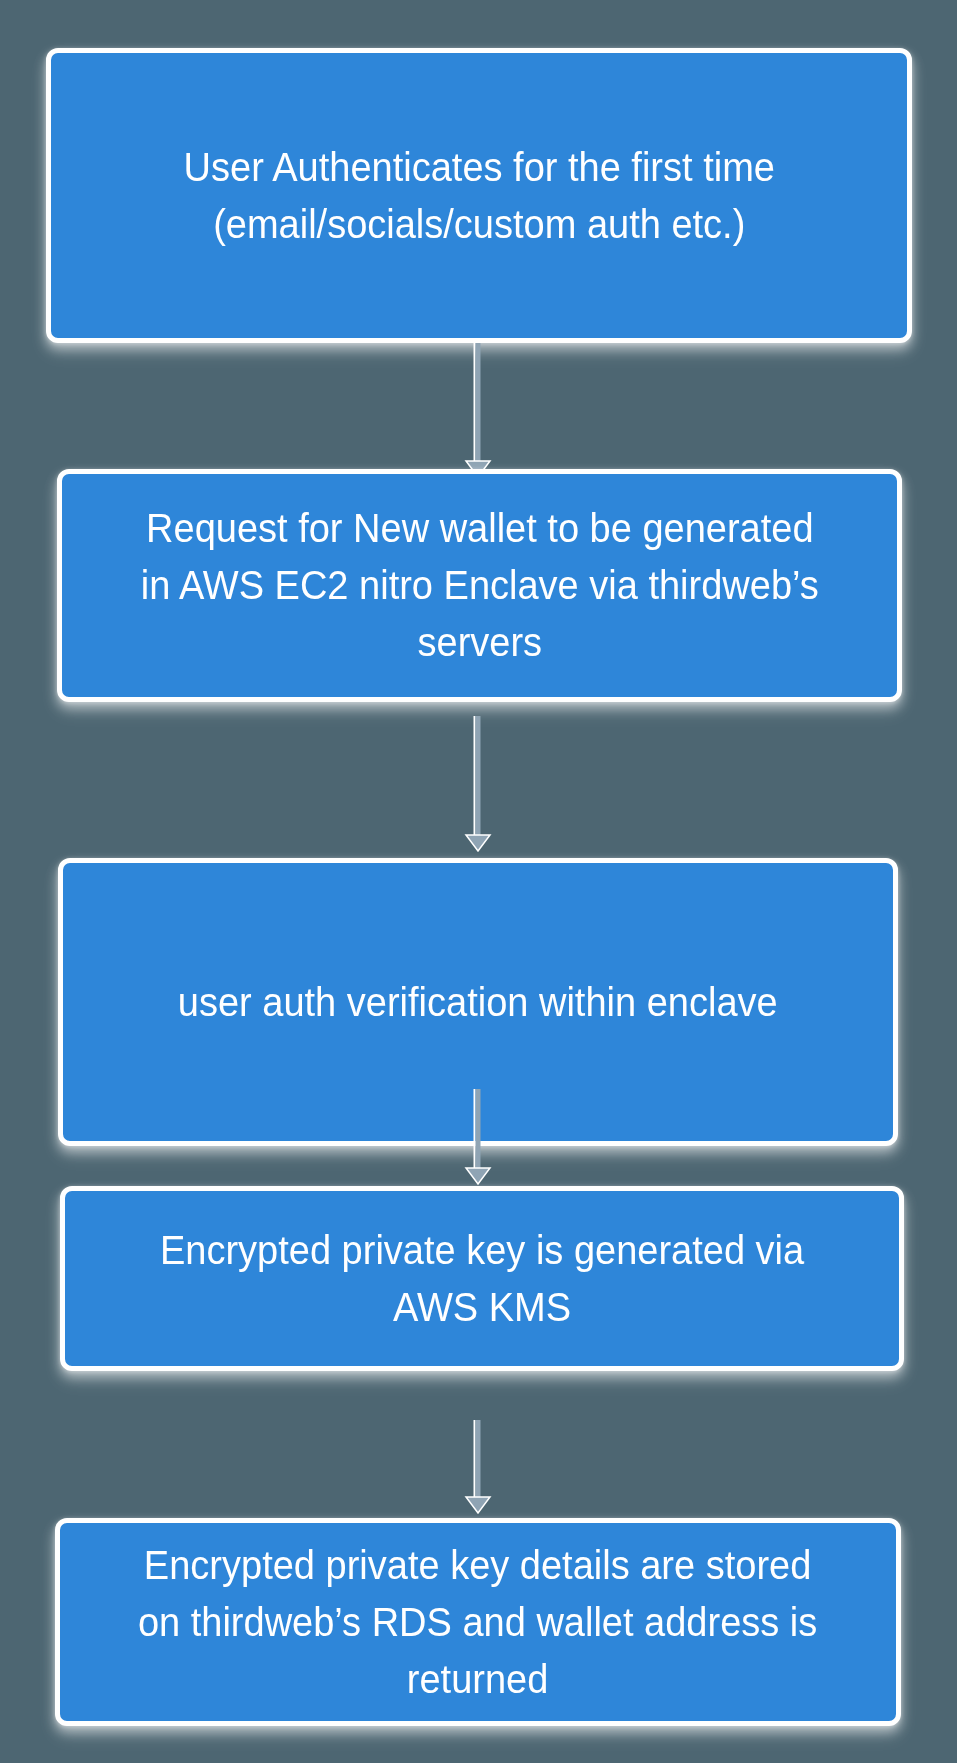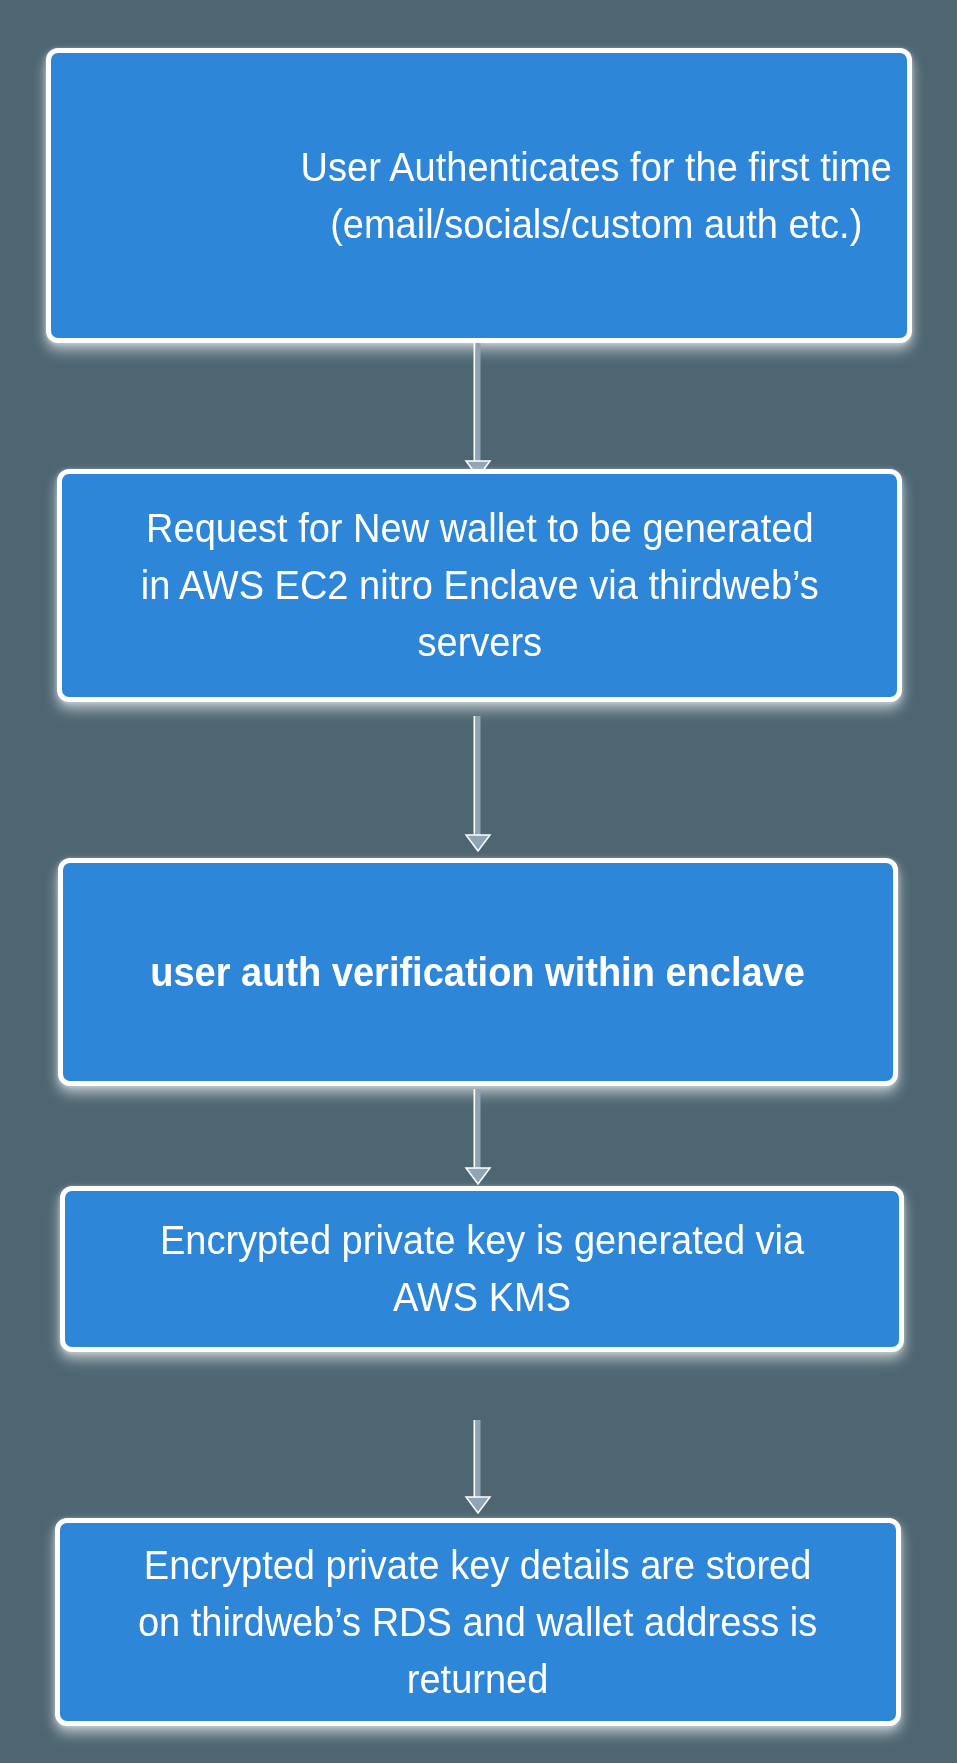--- a/index.html
+++ b/index.html
@@ -59,21 +59,21 @@
     fill: var(--color-arrow-head, #8FA4B4);
     stroke: var(--color-arrow-outline, #FFFFFF);
     stroke-width: 1.5;
   }
 </style>
 </head>
 <body>
 
 <div class="canvas">
 
-  <div class="node" style="left:46px; top:48px; width:866px; height:295px;justify-content:flex-end;">
+  <div class="node" style="left:46px; top:48px; width:866px; height:295px;">
     <div class="node-text">
       <span class="line">User Authenticates for the first time</span>
       <span class="line">(email/socials/custom auth etc.)</span>
     </div>
   </div>
 
   <svg class="arrow" style="left:461px; top:343px;" width="32" height="135" viewBox="0 0 32 135">
     <line class="arrow-edge" x1="13.5" y1="0" x2="13.5" y2="119"></line>
     <line class="arrow-line" x1="17" y1="0" x2="17" y2="119"></line>
     <polygon class="arrow-head" points="5,118 29,118 17,134"></polygon>
@@ -86,33 +86,33 @@
       <span class="line">servers</span>
     </div>
   </div>
 
   <svg class="arrow" style="left:461px; top:716px;" width="32" height="136" viewBox="0 0 32 136">
     <line class="arrow-edge" x1="13.5" y1="0" x2="13.5" y2="120"></line>
     <line class="arrow-line" x1="17" y1="0" x2="17" y2="120"></line>
     <polygon class="arrow-head" points="5,119 29,119 17,135"></polygon>
   </svg>
 
-  <div class="node" style="left:58px; top:858px; width:840px; height:228px;font-weight:bold;">
+  <div class="node" style="left:58px; top:858px; width:840px; height:288px;">
     <div class="node-text">
       <span class="line">user auth verification within enclave</span>
     </div>
   </div>
 
   <svg class="arrow" style="left:461px; top:1089px;" width="32" height="96" viewBox="0 0 32 96">
     <line class="arrow-edge" x1="13.5" y1="0" x2="13.5" y2="80"></line>
     <line class="arrow-line" x1="17" y1="0" x2="17" y2="80"></line>
     <polygon class="arrow-head" points="5,79 29,79 17,95"></polygon>
   </svg>
 
-  <div class="node" style="left:60px; top:1186px; width:844px; height:166px;">
+  <div class="node" style="left:60px; top:1186px; width:844px; height:185px;">
     <div class="node-text">
       <span class="line">Encrypted private key is generated via</span>
       <span class="line">AWS KMS</span>
     </div>
   </div>
 
   <svg class="arrow" style="left:461px; top:1420px;" width="32" height="94" viewBox="0 0 32 94">
     <line class="arrow-edge" x1="13.5" y1="0" x2="13.5" y2="78"></line>
     <line class="arrow-line" x1="17" y1="0" x2="17" y2="78"></line>
     <polygon class="arrow-head" points="5,77 29,77 17,93"></polygon>

